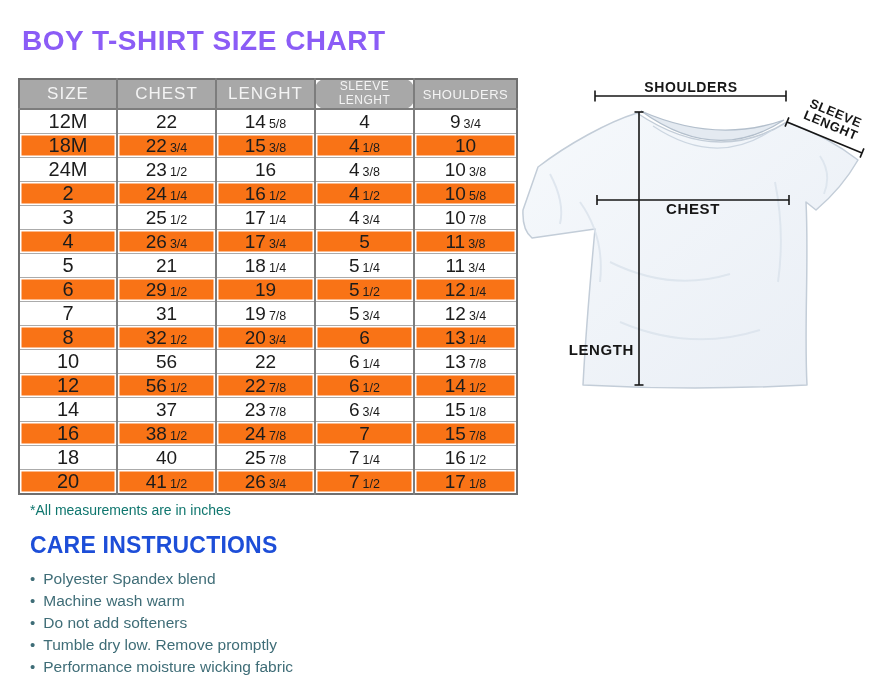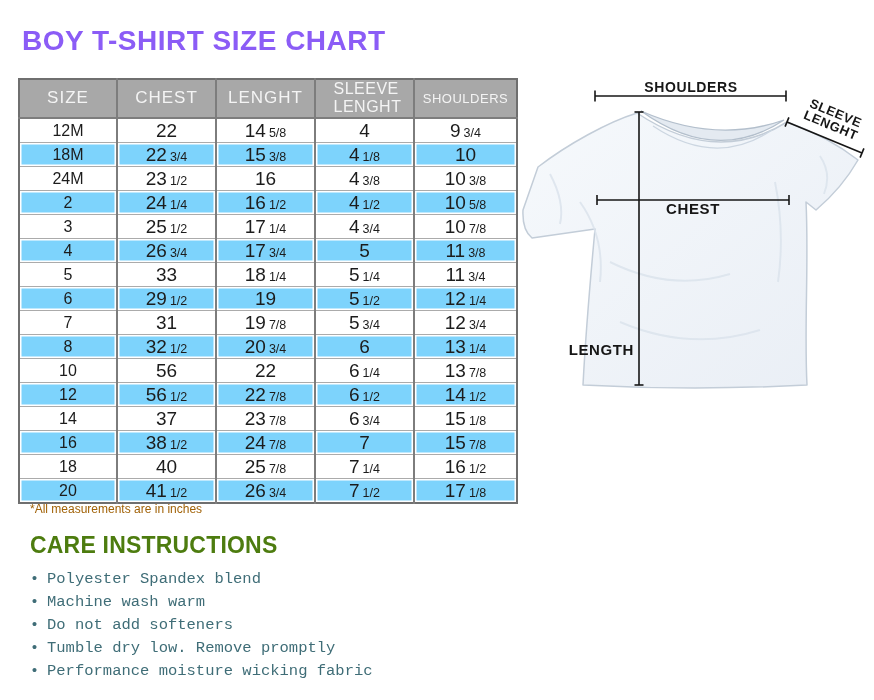--- a/index.html
+++ b/index.html
@@ -18,43 +18,43 @@
     border-collapse:collapse; table-layout:fixed; width:498px;
     border:2px solid #6f6f6f;
   }
   table.size-chart th {
     background:#a8a8a8; color:#f4f4f4; font-weight:normal;
     height:30px; text-align:center; vertical-align:middle;
     font-size:17px; letter-spacing:1px;
     border-left:2px solid #7d7d7d; border-bottom:2px solid #7d7d7d;
   }
   table.size-chart th:first-child { border-left:none; }
-  table.size-chart th:nth-child(4) { font-size:16px; letter-spacing:0.5px; line-height:1.15; }
+  table.size-chart th:nth-child(4) { font-size:12px; letter-spacing:0.5px; line-height:1.15;border-radius:10px; }
   table.size-chart th:nth-child(4) span { display:inline-block; width:62px; }
   table.size-chart th:nth-child(5) { font-size:13px; letter-spacing:0.5px; }
   table.size-chart td {
     height:23px; text-align:center; vertical-align:middle;
     color:#1c1c1c; border-left:2px solid #7d7d7d; border-top:1px solid #ababab;
     padding:0; white-space:nowrap;
   }
   table.size-chart td:first-child { border-left:none; }
-  table.size-chart tr.shaded td { background:#7dd3fc; box-shadow:inset 0 0 0 1.5px #fff; }
+  table.size-chart tr.shaded td { background:#f97316; box-shadow:inset 0 0 0 1.5px #fff; }
   td .num  { font-size:19px; line-height:23px; }
-  td:first-child .num { font-size:16px; }
+  td:first-child .num { font-size:20px; }
   td .frac { font-size:12.5px; margin-left:3px; }
 
   .measure-note {
     position:absolute; left:30px; top:502px;
-    font-size:12px; color:#a16207;text-align:center;
+    font-size:14px; color:#0f766e;text-align:center;
   }
 
   
   .care { position:absolute; left:30px; top:532px; color:#3f6d77; }
-  .care h2 { font-size:23px; font-weight:bold; letter-spacing:0.2px; color:#4d7c0f; }
-  .care ul { list-style:none; margin-top:9px;font-family:Liberation Mono, monospace; }
+  .care h2 { font-size:23px; font-weight:bold; letter-spacing:0.2px; color:#1d4ed8; }
+  .care ul { list-style:none; margin-top:9px; }
   .care li { font-size:15.5px; line-height:22px; }
   .care li .bullet { margin-right:8px; font-size:15px; }
 
   
   .diagram { position:absolute; left:520px; top:52px; width:354px; height:356px; }
   .diagram text {
     font-family:"Liberation Sans", sans-serif;
     font-weight:600; fill:#161616; letter-spacing:0.6px;
   }
 </style>
@@ -119,21 +119,21 @@
         </tr>
         <tr class="shaded">
           <td><span class="num">4</span></td>
           <td><span class="num">26</span><span class="frac">3/4</span></td>
           <td><span class="num">17</span><span class="frac">3/4</span></td>
           <td><span class="num">5</span></td>
           <td><span class="num">11</span><span class="frac">3/8</span></td>
         </tr>
         <tr>
           <td><span class="num">5</span></td>
-          <td><span class="num">33</span></td>
+          <td><span class="num">21</span></td>
           <td><span class="num">18</span><span class="frac">1/4</span></td>
           <td><span class="num">5</span><span class="frac">1/4</span></td>
           <td><span class="num">11</span><span class="frac">3/4</span></td>
         </tr>
         <tr class="shaded">
           <td><span class="num">6</span></td>
           <td><span class="num">29</span><span class="frac">1/2</span></td>
           <td><span class="num">19</span></td>
           <td><span class="num">5</span><span class="frac">1/2</span></td>
           <td><span class="num">12</span><span class="frac">1/4</span></td>

